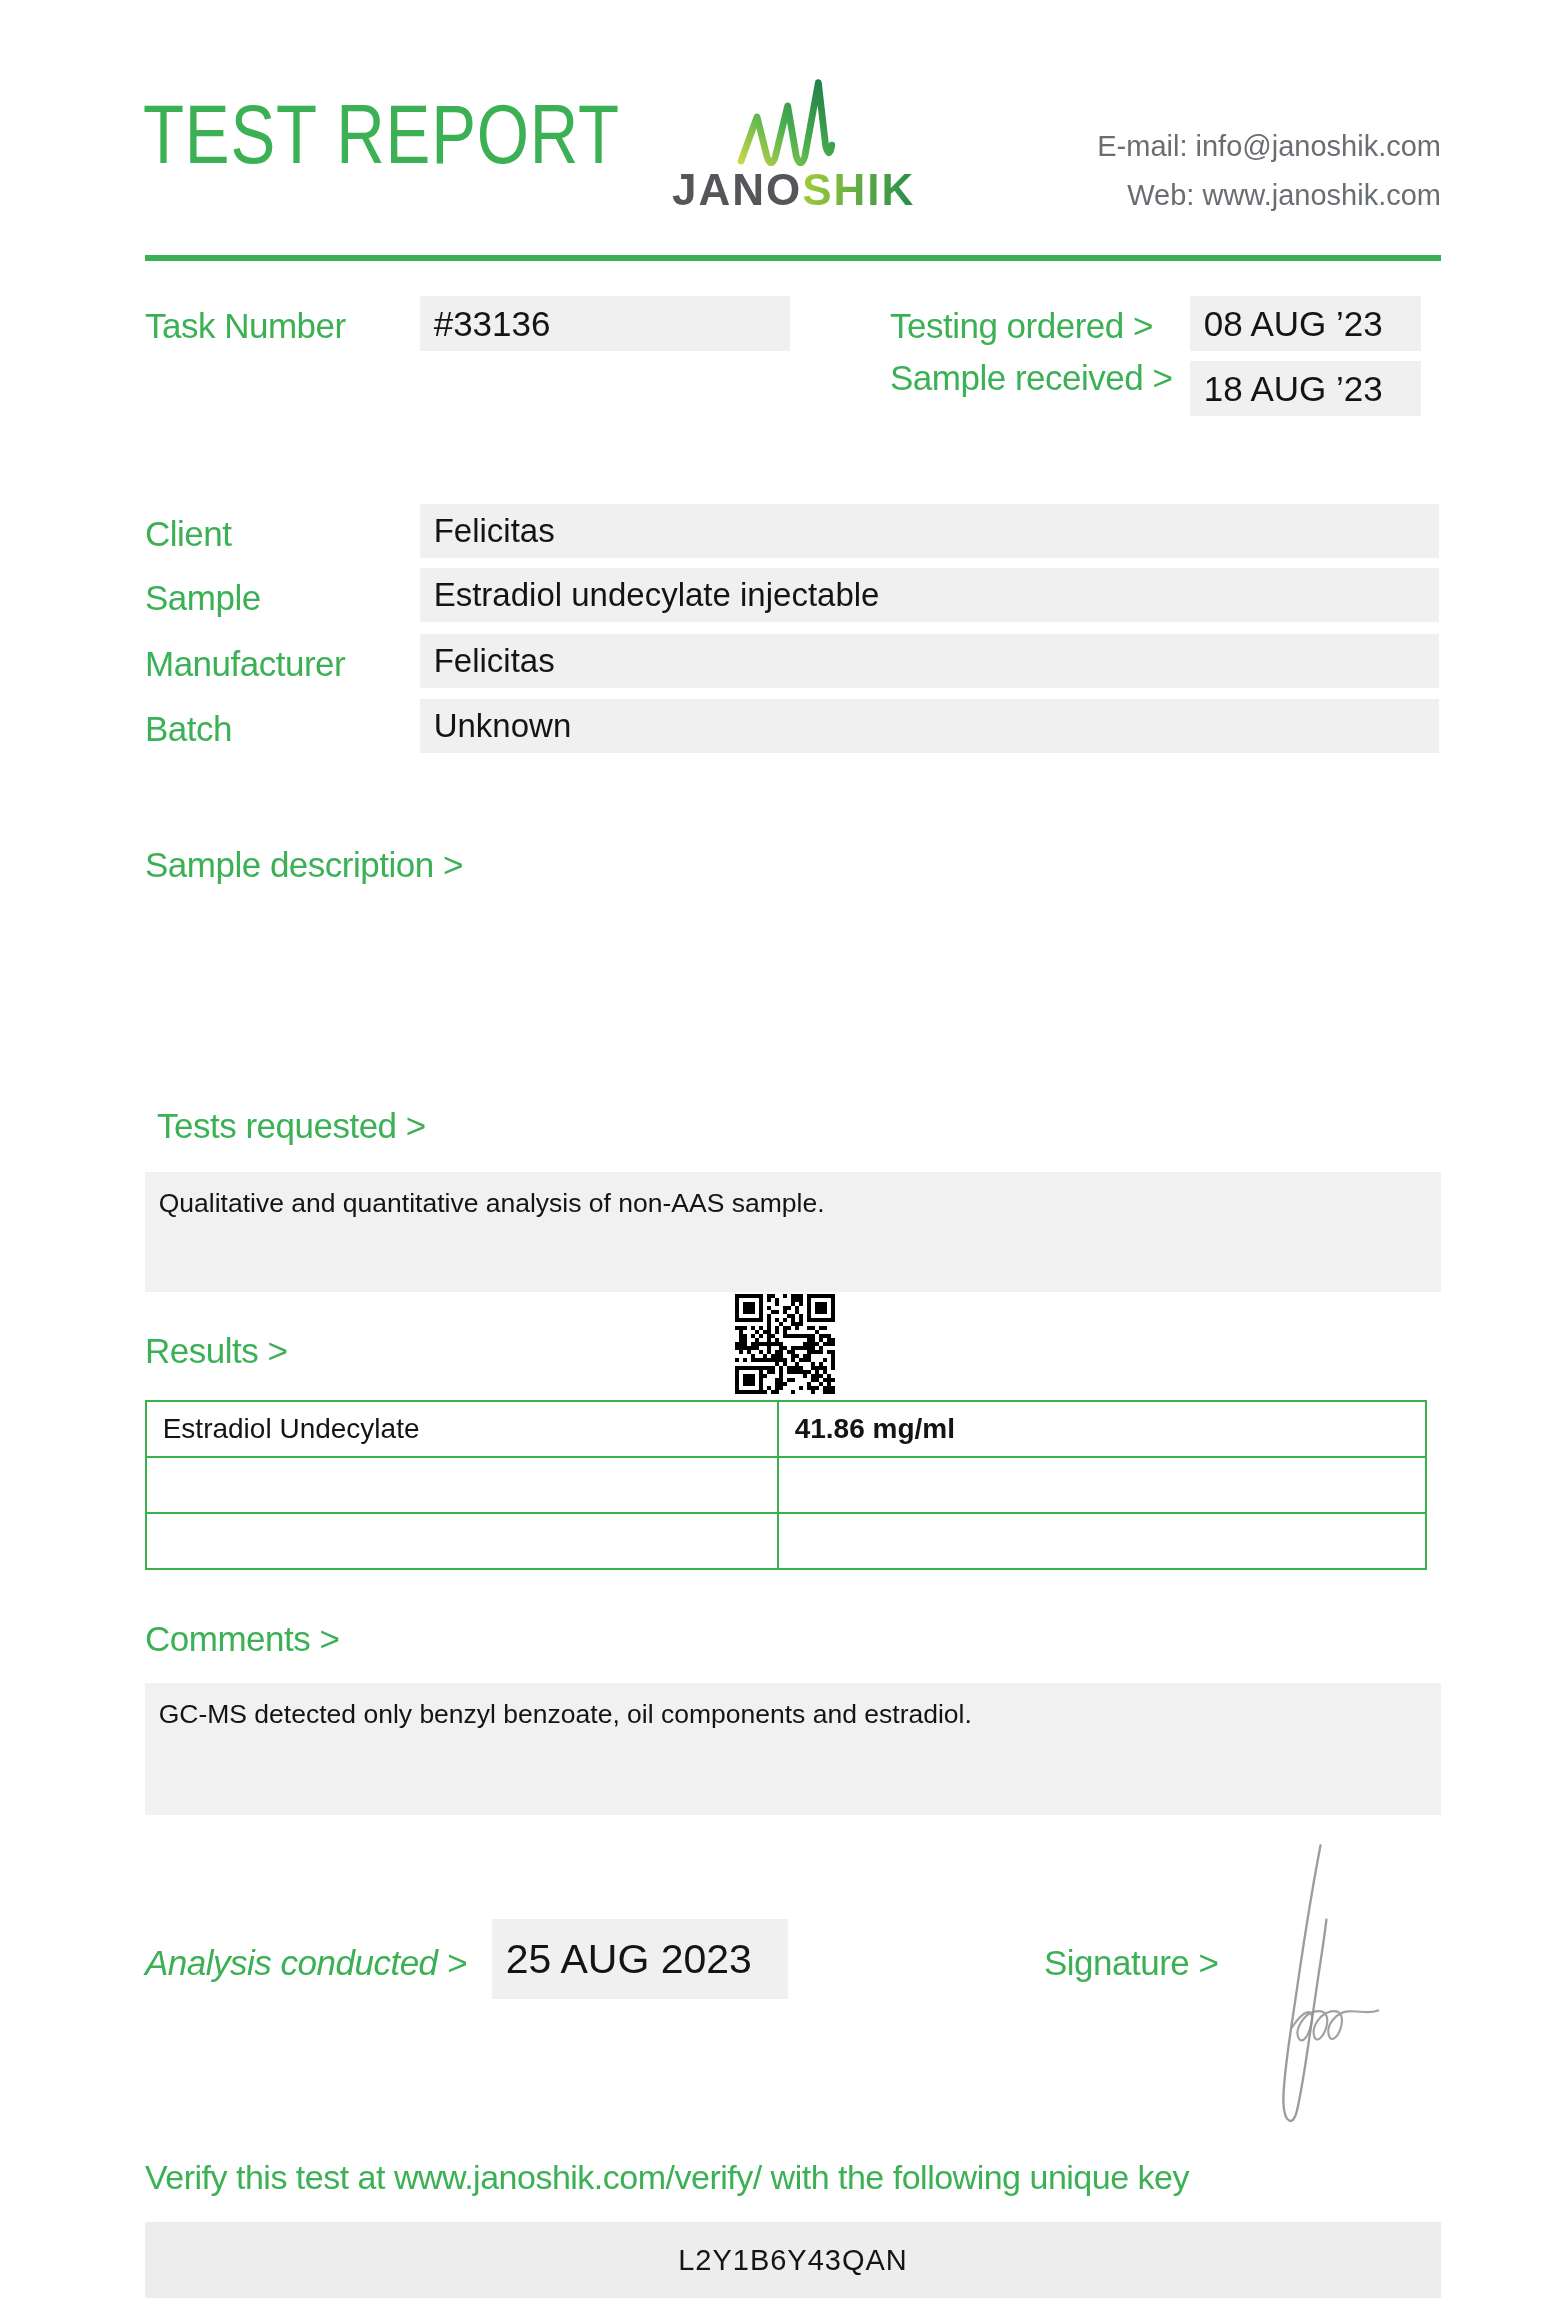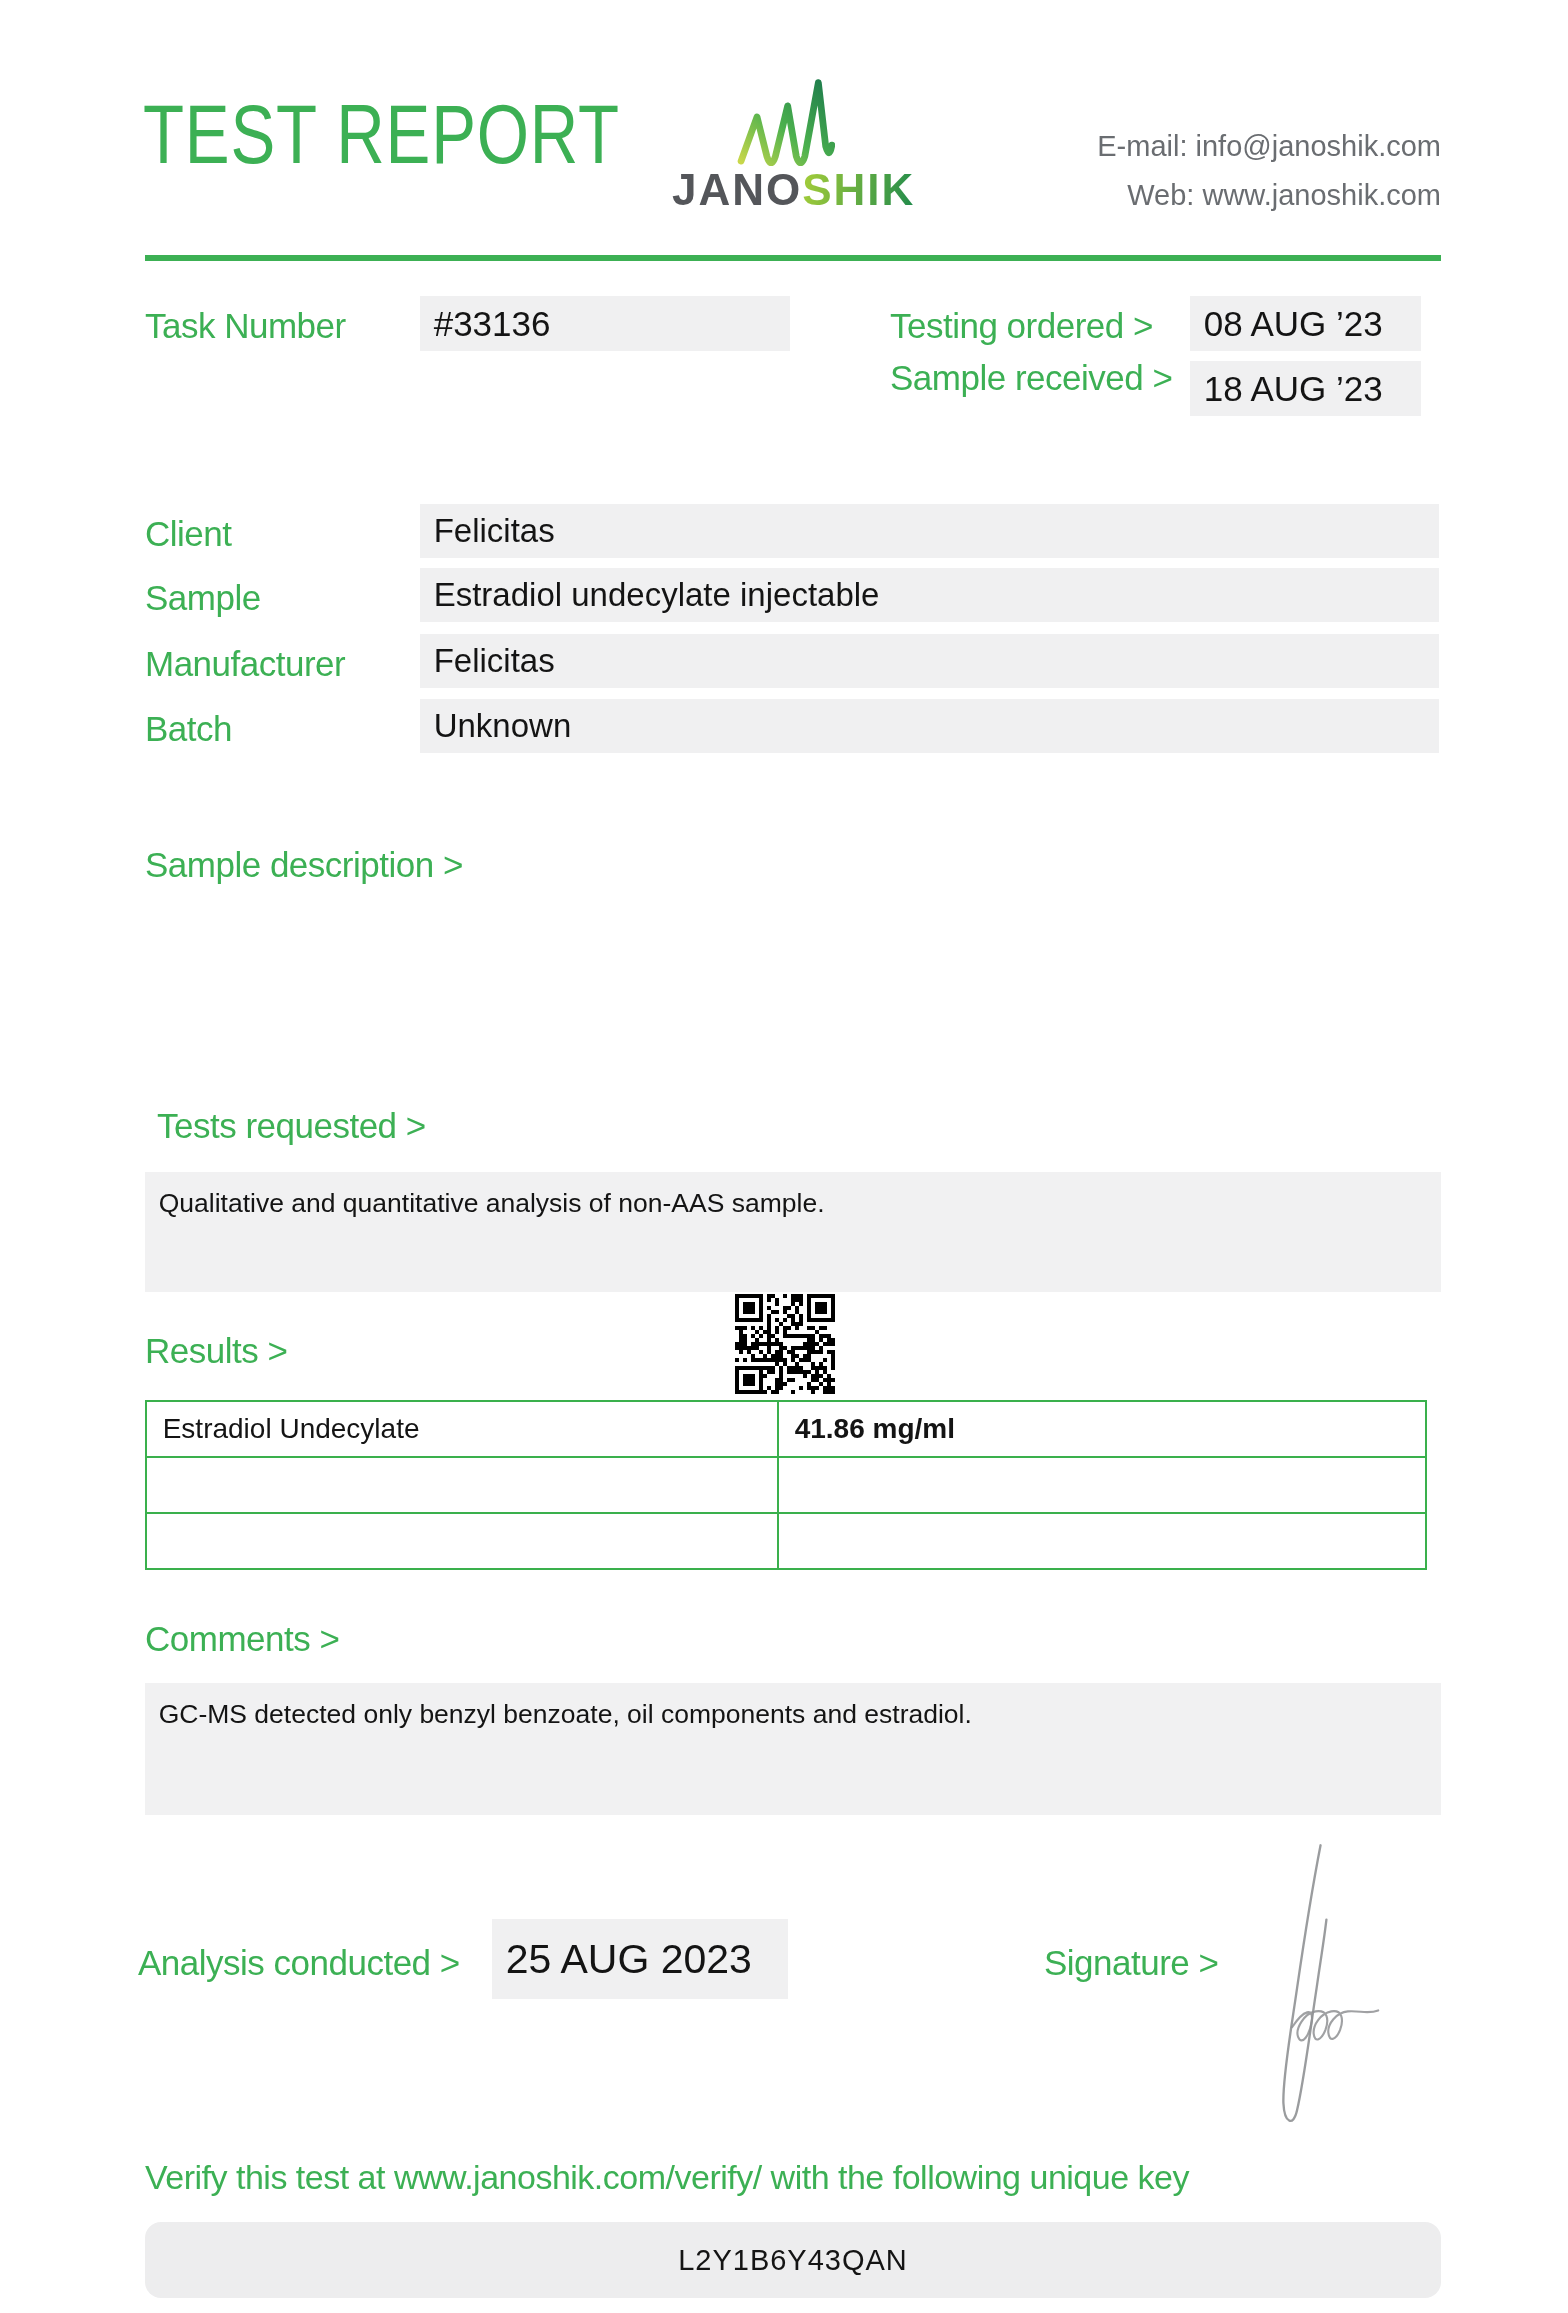--- a/index.html
+++ b/index.html
@@ -42,21 +42,21 @@
   .rtable .c2 { flex:1;font-weight:bold; }
 
   .date-big { font-size:41px; }
 
   .sig { position:absolute; left:1259px; top:1841px; width:127px; height:289px; }
 
   .verify-line { position:absolute; left:145px; top:2158px; width:1300px; font-size:34px;
                  color:var(--accent); white-space:nowrap; letter-spacing:-0.5px; }
   .key-box { position:absolute; left:145px; top:2222px; width:1296px; height:76px; background:#ededee;
              display:flex; align-items:center; justify-content:center; font-size:29px;
-             letter-spacing:1px; color:var(--ink);border-radius:16px; }
+             letter-spacing:1px; color:var(--ink); }
 </style>
 </head>
 <body>
 
 <div class="page">
 
   <div class="report-title">TEST REPORT</div>
 
   <svg class="brand-icon" viewBox="0 0 160 150" aria-hidden="true">
     <defs>
@@ -449,21 +449,21 @@
     </div>
     <div class="row">
       <div class="c c1"></div>
       <div class="c c2"></div>
     </div>
   </div>
 
   <div class="lbl" style="left:145px; top:1619px;">Comments &gt;</div>
   <div class="box" style="top:1683px; height:132px;">GC-MS detected only benzyl benzoate, oil components and estradiol.</div>
 
-  <div class="lbl" style="left:138px; top:1943px;">Analysis conducted &gt;</div>
+  <div class="lbl" style="left:145px; top:1943px;font-style:italic;">Analysis conducted &gt;</div>
   <div class="field date-big" style="left:492px; top:1919px; width:296px; height:80px;">25 AUG 2023</div>
 
   <div class="lbl" style="left:1044px; top:1943px;">Signature &gt;</div>
   <svg class="sig" viewBox="0 0 130 295" aria-hidden="true">
     <path d="M63 4 C56 40 47 95 39 150 C33 192 24 242 25 268 C26 288 35 293 39 275 C46 245 52 196 59 150 C63 122 67 98 69 80" fill="none" stroke="#8f9193" stroke-width="2.4" stroke-linecap="round" opacity="0.9"></path>
     <path d="M34 190 C46 172 56 170 54 184 C52 198 44 210 40 200 C37 192 46 176 58 174 C70 172 72 182 68 193 C64 203 57 207 56 197 C55 188 63 176 74 174 C85 172 87 182 83 193 C79 203 72 206 71 196 C70 187 79 175 91 174 C103 173 112 177 122 173" fill="none" stroke="#8f9193" stroke-width="2.2" stroke-linecap="round" opacity="0.85"></path>
   </svg>
 
   <div class="verify-line">Verify this test at www.janoshik.com/verify/ with the following unique key</div>
   <div class="key-box">L2Y1B6Y43QAN</div>

